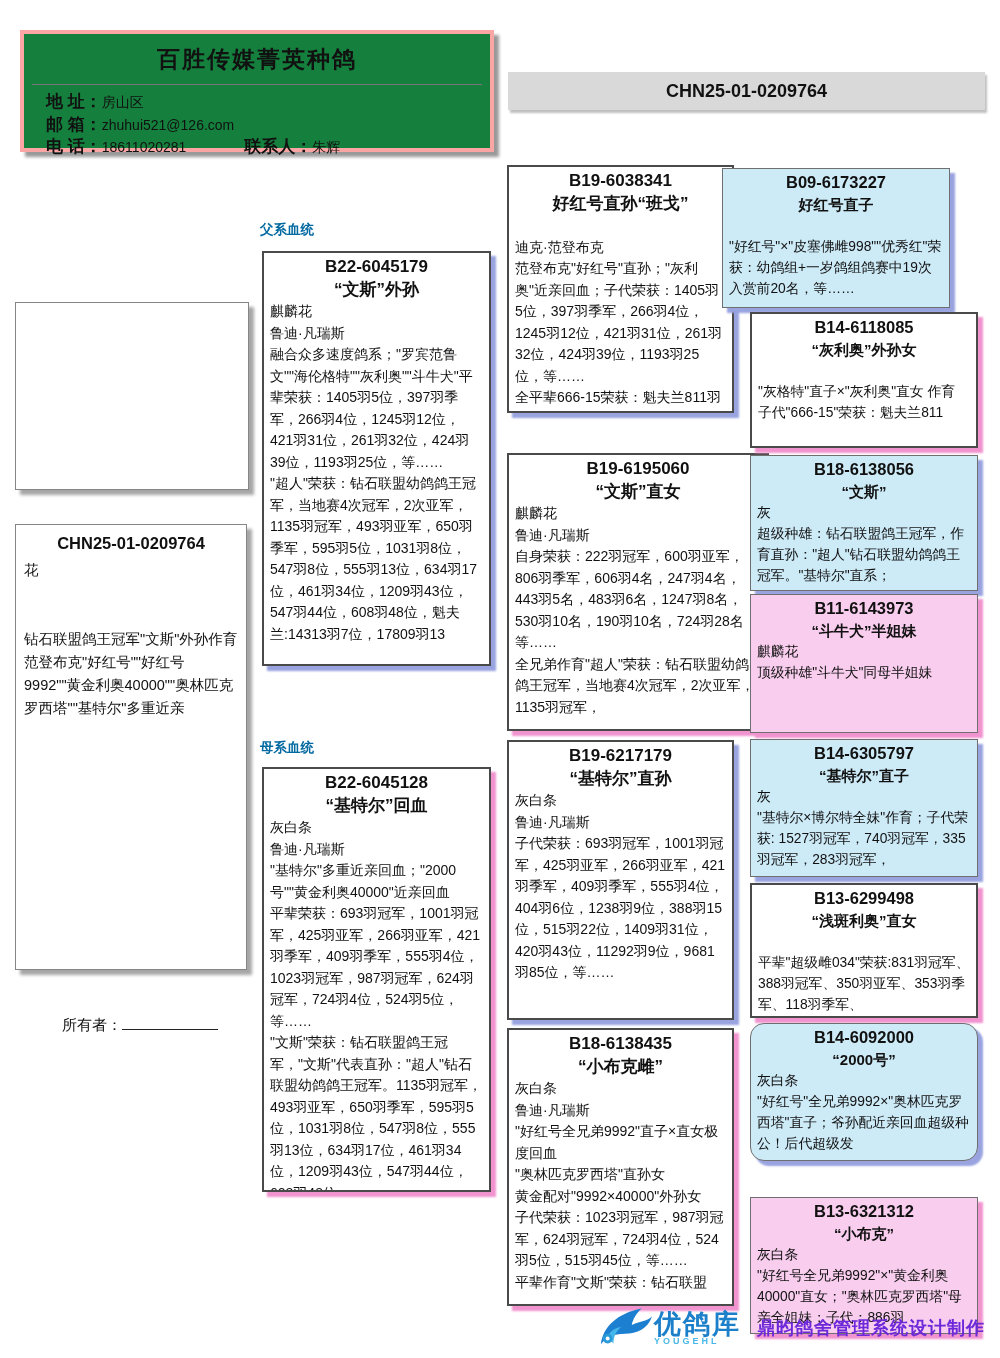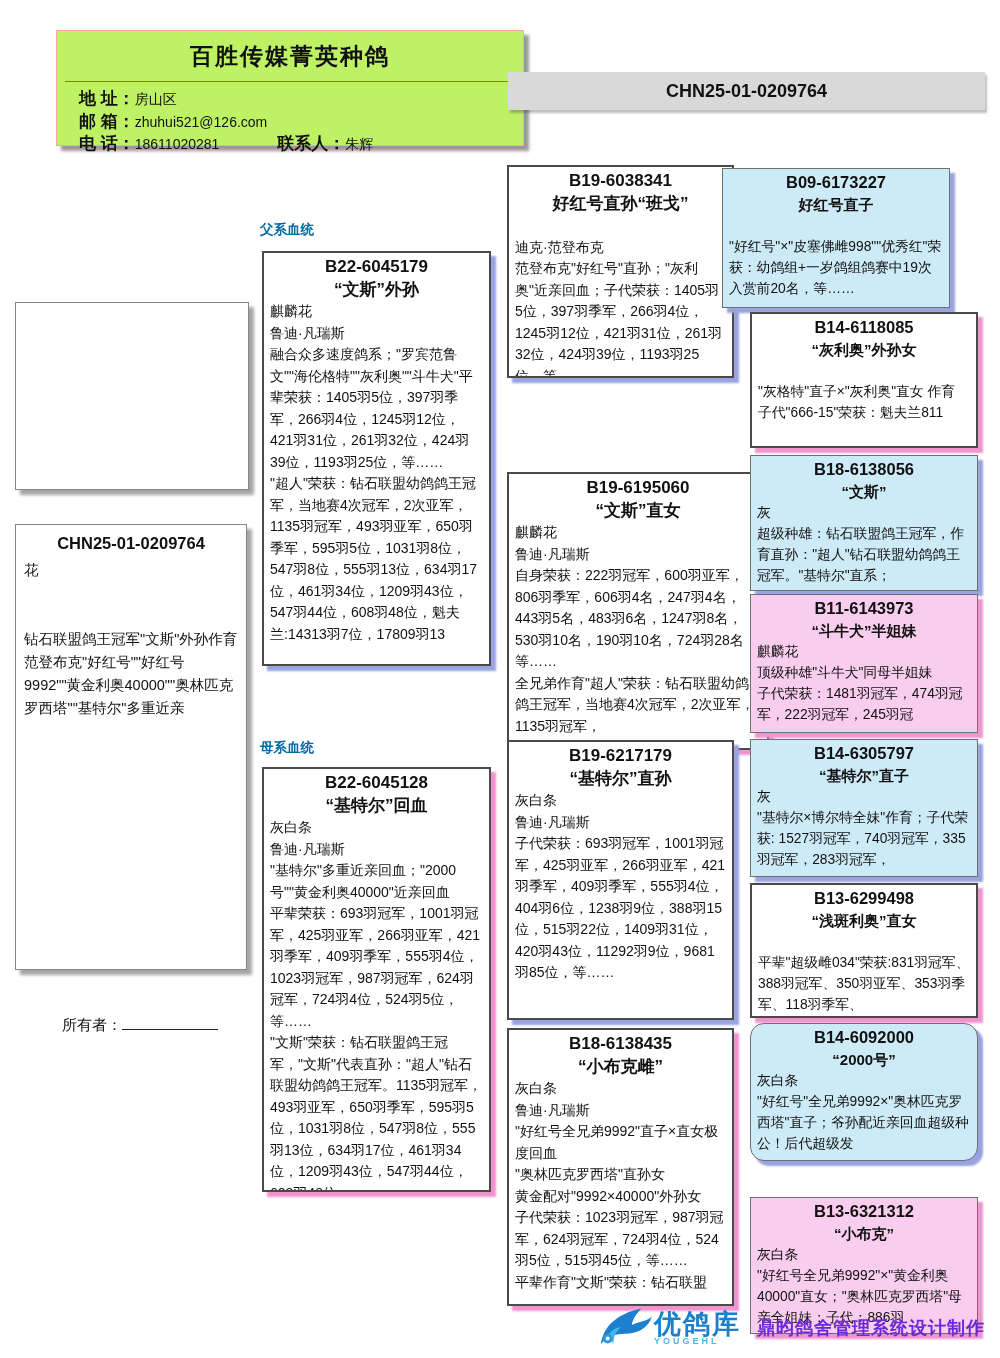--- a/index.html
+++ b/index.html
@@ -1,21 +1,21 @@
 <!DOCTYPE html>
 <html style="--male-bg: #cdeaf7; --female-bg: #f8cdee; --male-shadow: #98a3e0; --female-shadow: #f193cf; --banner-bg: #d9d9d9; --logo-blue: #1b7fc9; --logo-light-blue: #49b8e8;"><head>
 <meta charset="utf-8">
 <title>Pigeon Pedigree</title>
 <style>
   html,body{margin:0;padding:0;background:#fff;}
   body{width:1000px;height:1358px;position:relative;font-family:"Liberation Sans","DejaVu Sans",sans-serif;color:#111;}
   .abs{position:absolute;}
 
   
-  #header-box{left:20px;top:30px;width:466px;height:114px;background:#bef264;border:1px solid #fca5a5;box-shadow:5px 5px 3px rgba(0,0,0,.4);margin-left:36px;}
+  #header-box{left:20px;top:30px;width:466px;height:114px;background:#15803d;border:4px solid #fca5a5;box-shadow:5px 5px 3px rgba(0,0,0,.4);}
   .hb-title{font-size:23px;font-weight:bold;text-align:center;margin-top:10px;letter-spacing:2px;}
   .hb-divider{border:0;border-top:1.5px solid #777;margin:9px 8px 6px;}
   .hb-row{padding-left:22px;font-size:14px;line-height:22.5px;white-space:nowrap;}
   .hb-label{font-weight:bold;font-size:17px;}
   .hb-gap{display:inline-block;width:58px;}
 
   
   #banner{left:508px;top:72px;width:477px;height:38px;background:var(--banner-bg,#d9d9d9);text-align:center;line-height:38px;font-weight:bold;font-size:18px;box-shadow:2px 3px 2px rgba(0,0,0,.25);}
 
   
@@ -102,31 +102,31 @@
   <div class="pname">“基特尔”回血</div>
   <div>
       <div class="line">灰白条</div>
       <div class="line">鲁迪·凡瑞斯</div>
       <div class="line">"基特尔"多重近亲回血；"2000号""黄金利奥40000"近亲回血</div>
       <div class="line">平辈荣获：693羽冠军，1001羽冠军，425羽亚军，266羽亚军，421羽季军，409羽季军，555羽4位，1023羽冠军，987羽冠军，624羽冠军，724羽4位，524羽5位，等……</div>
       <div class="line">"文斯"荣获：钻石联盟鸽王冠军，"文斯"代表直孙："超人"钻石联盟幼鸽鸽王冠军。1135羽冠军，493羽亚军，650羽季军，595羽5位，1031羽8位，547羽8位，555羽13位，634羽17位，461羽34位，1209羽43位，547羽44位，608羽48位，</div>
     </div>
 </div>
 
-<div class="pbox shadow-m" style="left:507px;top:165px;width:227px;height:213px;">
+<div class="pbox shadow-m" style="left:507px;top:165px;width:227px;height:248px;">
   <div class="ring">B19-6038341</div>
   <div class="pname">好红号直孙“班戈”</div>
   <div>
       <div class="line">&nbsp;</div>
       <div class="line">迪克·范登布克</div>
       <div class="line">范登布克"好红号"直孙；"灰利奥"近亲回血；子代荣获：1405羽5位，397羽季军，266羽4位，1245羽12位，421羽31位，261羽32位，424羽39位，1193羽25位，等……</div>
       <div class="line">全平辈666-15荣获：魁夫兰811羽季军，魁夫兰1009羽4位，魁夫兰1177羽5位，魁夫兰847</div>
     </div>
 </div>
-<div class="pbox shadow-f" style="left:507px;top:472px;width:262px;height:278px;">
+<div class="pbox shadow-f" style="left:507px;top:453px;width:262px;height:278px;">
   <div class="ring">B19-6195060</div>
   <div class="pname">“文斯”直女</div>
   <div>
       <div class="line">麒麟花</div>
       <div class="line">鲁迪·凡瑞斯</div>
       <div class="line">自身荣获：222羽冠军，600羽亚军，806羽季军，606羽4名，247羽4名，443羽5名，483羽6名，1247羽8名，530羽10名，190羽10名，724羽28名，等……</div>
       <div class="line">全兄弟作育"超人"荣获：钻石联盟幼鸽鸽王冠军，当地赛4次冠军，2次亚军，1135羽冠军，</div>
     </div>
 </div>
 <div class="pbox shadow-m" style="left:507px;top:740px;width:227px;height:280px;">
@@ -176,21 +176,20 @@
       <div class="line">灰</div>
       <div class="line">超级种雄：钻石联盟鸽王冠军，作育直孙："超人"钻石联盟幼鸽鸽王冠军。"基特尔"直系；</div>
     </div>
 </div>
 <div class="pbox gen4 bg-pink shadow-f" style="left:750px;top:594px;width:228px;height:139px;">
   <div class="ring">B11-6143973</div>
   <div class="pname">“斗牛犬”半姐妹</div>
   <div>
       <div class="line">麒麟花</div>
       <div class="line">顶级种雄"斗牛犬"同母半姐妹</div>
-      <div class="line">子代荣获：1481羽冠军，474羽冠军，222羽冠军，245羽冠</div>
     </div>
 </div>
 <div class="pbox gen4 bg-blue shadow-m" style="left:750px;top:739px;width:228px;height:138px;">
   <div class="ring">B14-6305797</div>
   <div class="pname">“基特尔”直子</div>
   <div>
       <div class="line">灰</div>
       <div class="line">"基特尔×博尔特全妹"作育；子代荣获: 1527羽冠军，740羽冠军，335羽冠军，283羽冠军，</div>
     </div>
 </div>

